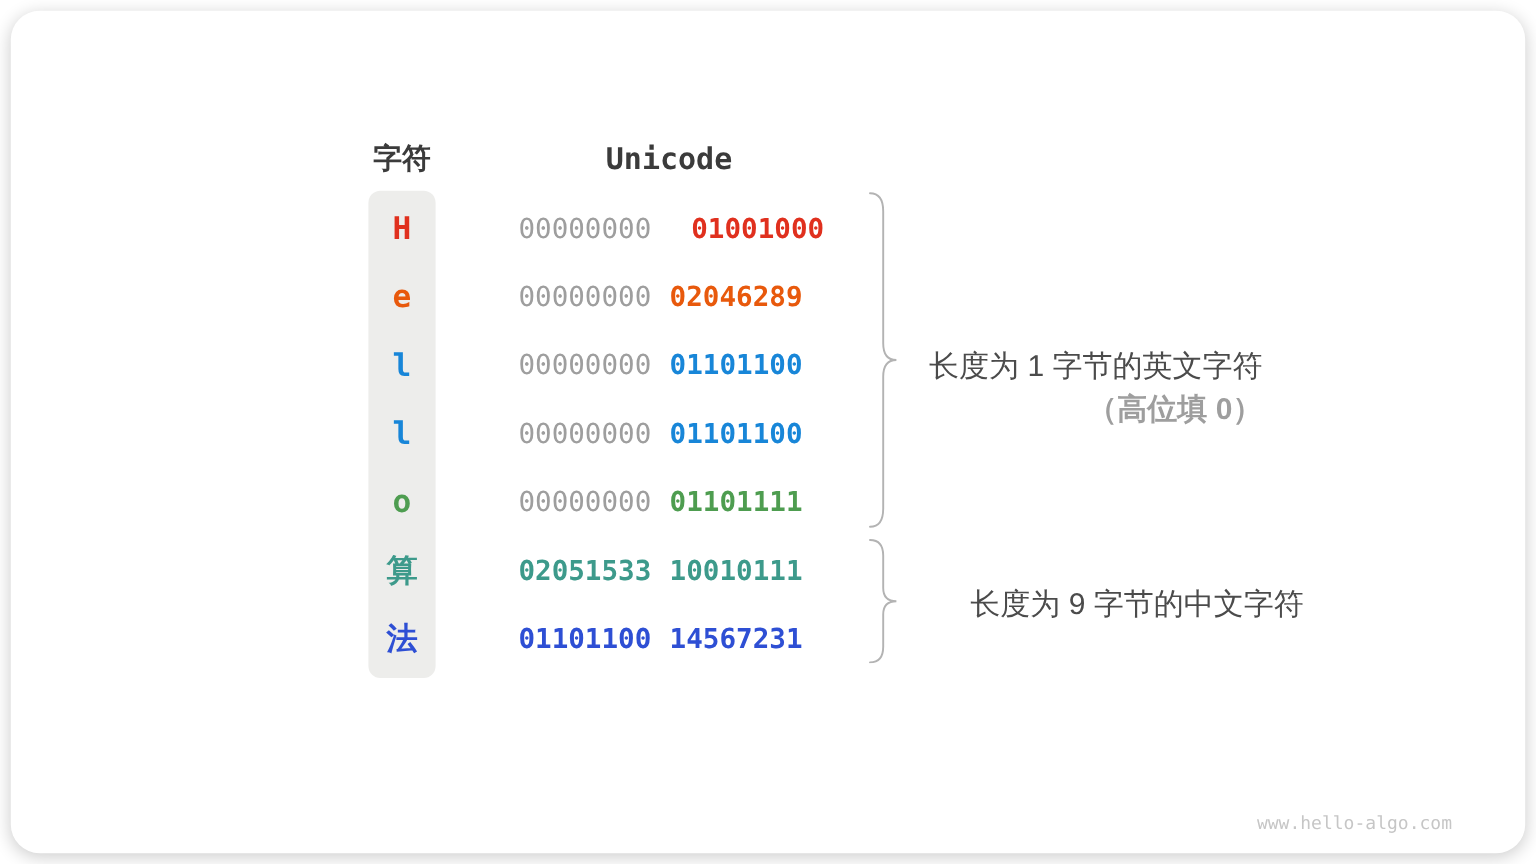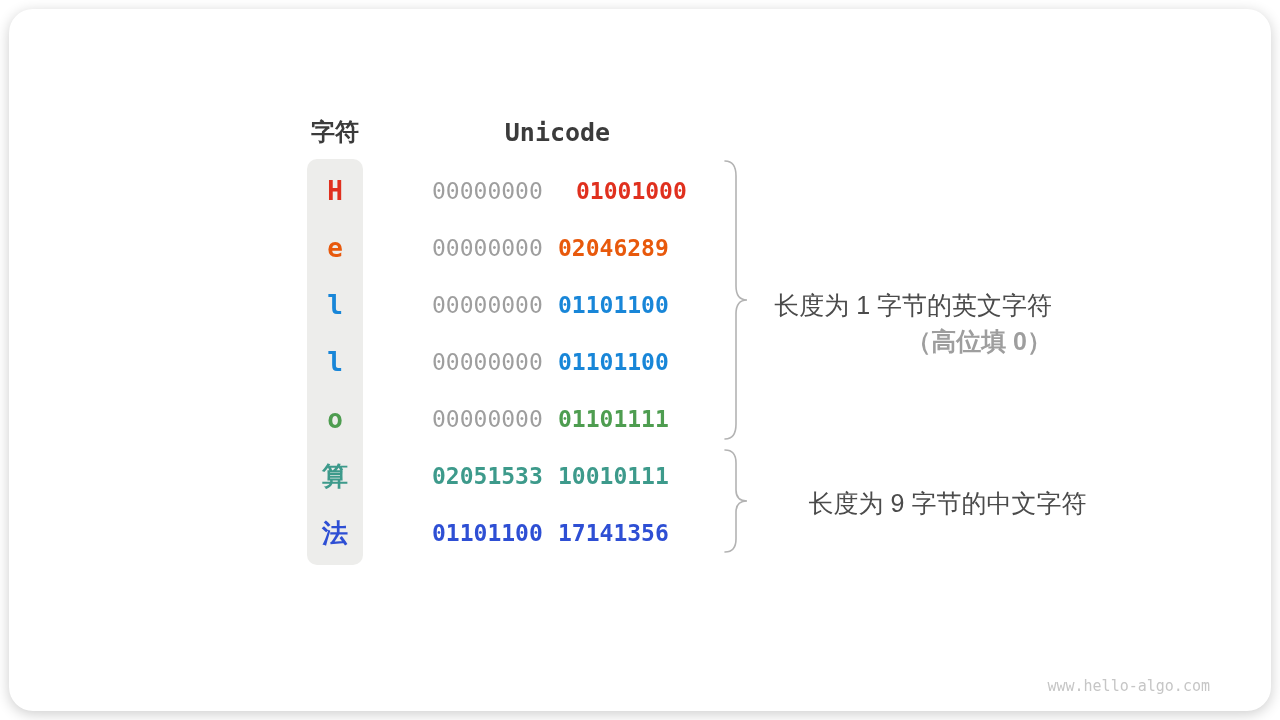--- a/index.html
+++ b/index.html
@@ -157,21 +157,21 @@
 
   <div class="row" style="top: 460px;">
     <span class="cell-char" style="color: rgb(61, 154, 139);">算</span>
     <span class="byte byte-high" style="color: rgb(61, 154, 139);">02051533</span>
     <span class="byte byte-low" style="color: rgb(61, 154, 139);">10010111</span>
   </div>
 
   <div class="row" style="top: 517px;">
     <span class="cell-char" style="color: rgb(46, 79, 212);">法</span>
     <span class="byte byte-high" style="color: rgb(46, 79, 212);">01101100</span>
-    <span class="byte byte-low" style="color: rgb(46, 79, 212);">17141356</span>
+    <span class="byte byte-low" style="color: rgb(46, 79, 212);">14567231</span>
   </div>
 </div>
 
   <svg class="brace" style="left:723px; top:160px;" width="28" height="280" viewBox="0 0 28 280">
     <path d="M2,1 Q13,1 13,16 L13,126 Q13,140 24,140 Q13,140 13,154 L13,264 Q13,279 2,279"></path>
   </svg>
 
   <svg class="brace" style="left:723px; top:449px;" width="28" height="104" viewBox="0 0 28 104">
     <path d="M2,1 Q13,1 13,14 L13,41 Q13,52 24,52 Q13,52 13,63 L13,90 Q13,103 2,103"></path>
   </svg>

